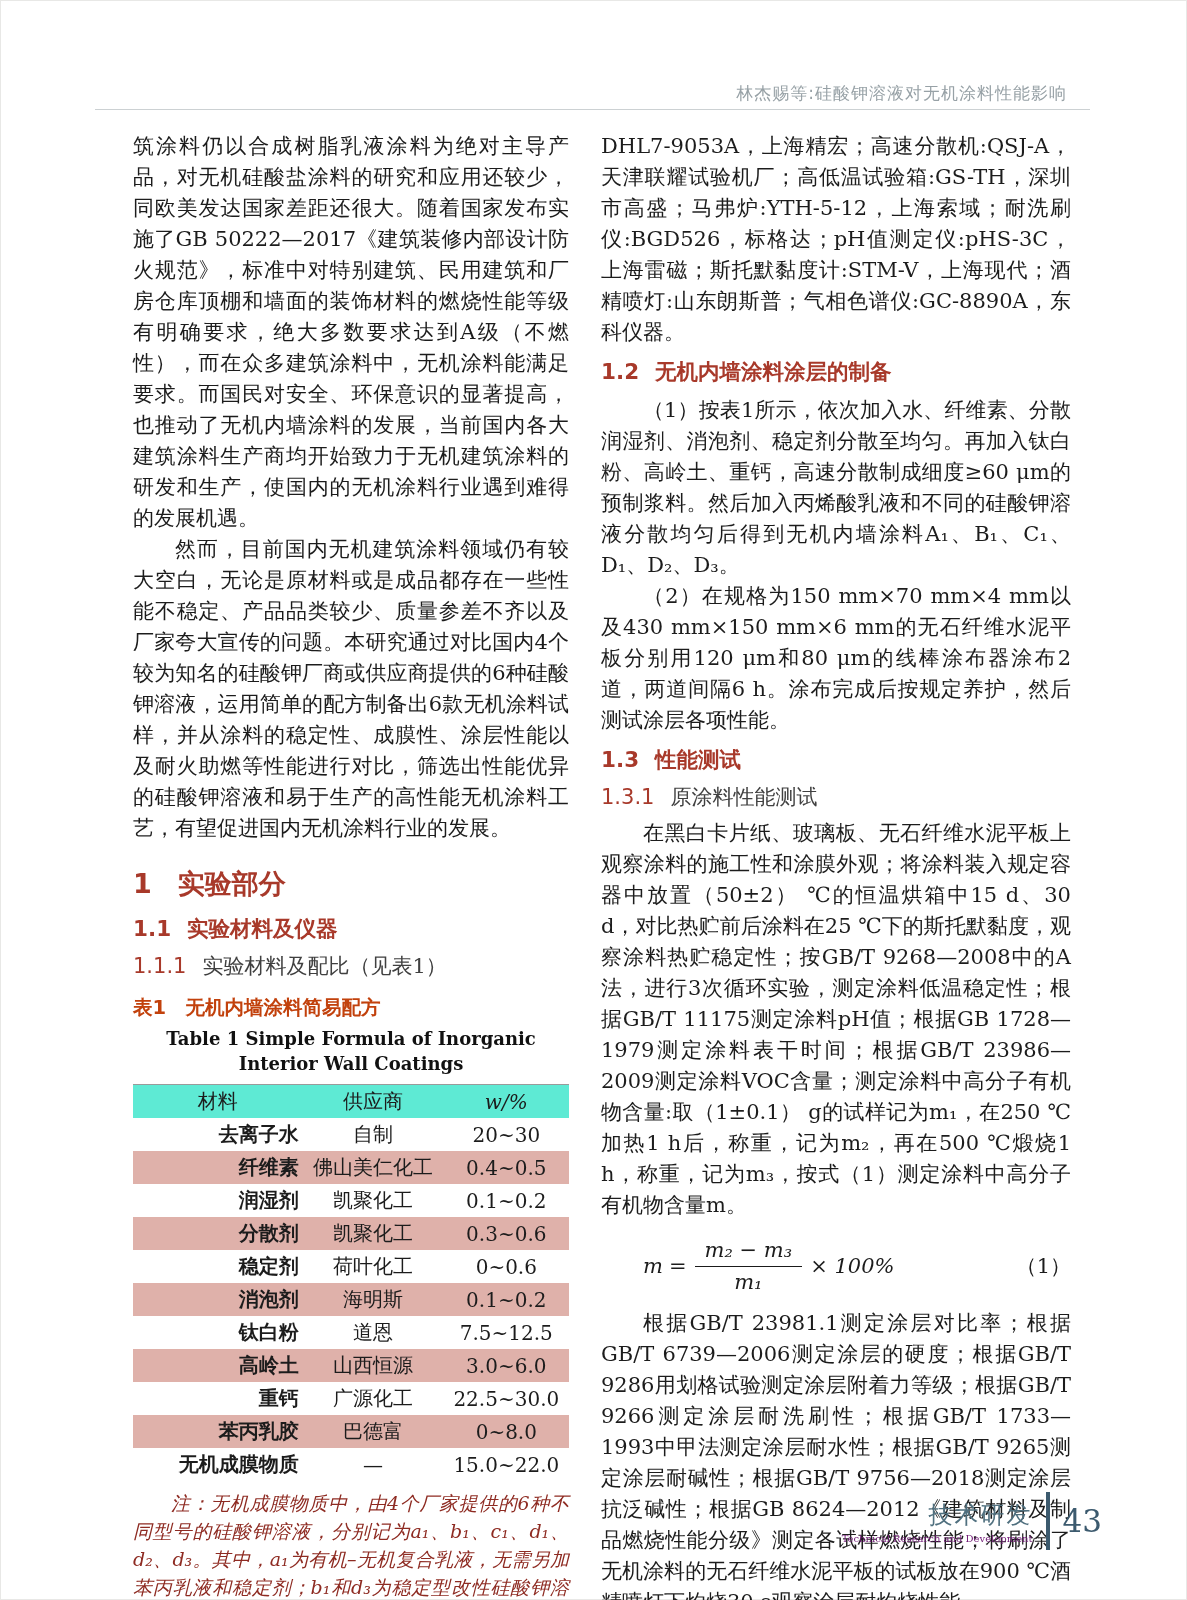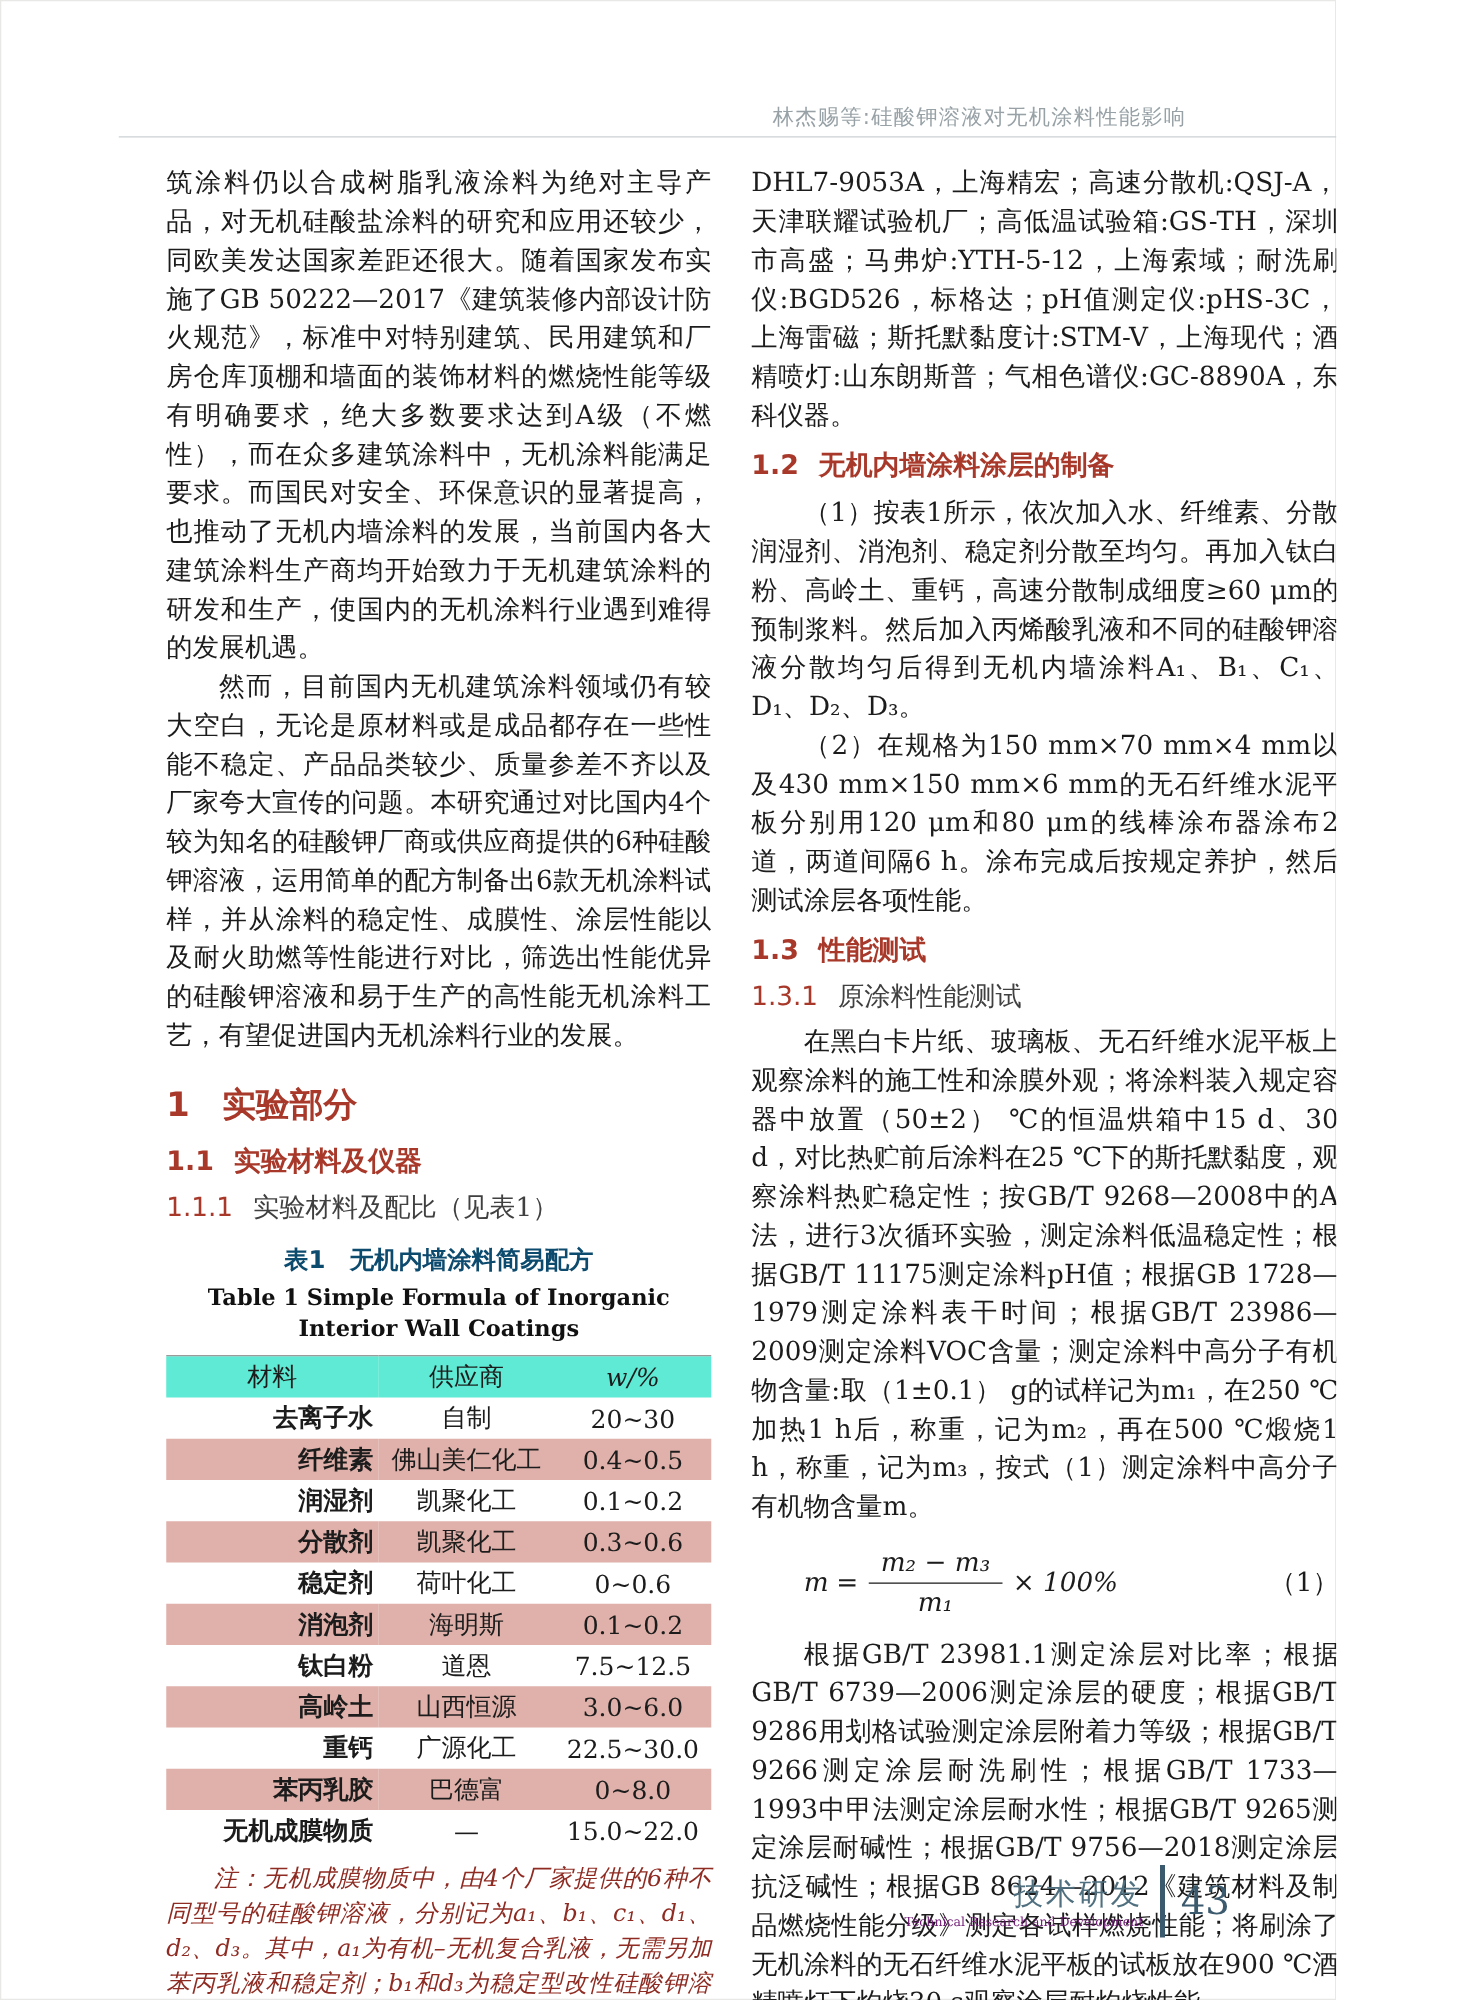--- a/index.html
+++ b/index.html
@@ -1,17 +1,17 @@
 <!DOCTYPE html>
 <html><head>
 <meta charset="utf-8">
 <style>
   html,body { margin:0; padding:0; background:#ffffff; }
   .page {
-    position:relative; width:1069px; height:1600px; overflow:hidden;
+    position:relative; width:1187px; height:1600px; overflow:hidden;
     background:#ffffff; box-shadow: inset 0 0 0 1px #e8e8e6;
     font-family:"DejaVu Serif", serif; color:#1c1c1c;
   }
   .running-head {
     position:absolute; top:82px; right:120px;
     font-family:"DejaVu Sans", sans-serif; font-size:17px;
     color:#97a1a6; letter-spacing:1px;
   }
   .head-rule { position:absolute; top:109px; left:95px; width:995px; height:1px; background:#ccd1d3; }
 
@@ -30,22 +30,22 @@
   .h2 {
     display:flex; align-items:baseline; gap:16px; margin:9px 0 9px;
     font-family:"DejaVu Sans", sans-serif; font-weight:bold;
     font-size:21.5px; color:#a8392a;
   }
   .h3 { display:flex; align-items:center; gap:16px; margin:7px 0 7px; font-size:21px; }
   .h3 .num { font-family:"DejaVu Sans", sans-serif; color:#a8392a; }
   .h3 .title { color:#404040; }
 
   .tcap-zh {
-    text-align:center; font-family:"DejaVu Sans", sans-serif; font-weight:bold;
-    font-size:19.5px; margin:14px 0 5px; color:#0c4a6e;
+    font-family:"DejaVu Sans", sans-serif; font-weight:bold;
+    font-size:19.5px; margin:14px 0 5px; color:#c2410c;
   }
   .tcap-en {
     text-align:center; font-family:"DejaVu Serif", serif; font-weight:bold;
     font-size:18px; line-height:25px; margin:0 0 8px; color:#111;
   }
   table.formula-table {
     width:100%; border-collapse:collapse; font-size:20px;
     border-top:1px solid #9a9a9a;
   }
   table.formula-table th, table.formula-table td {

